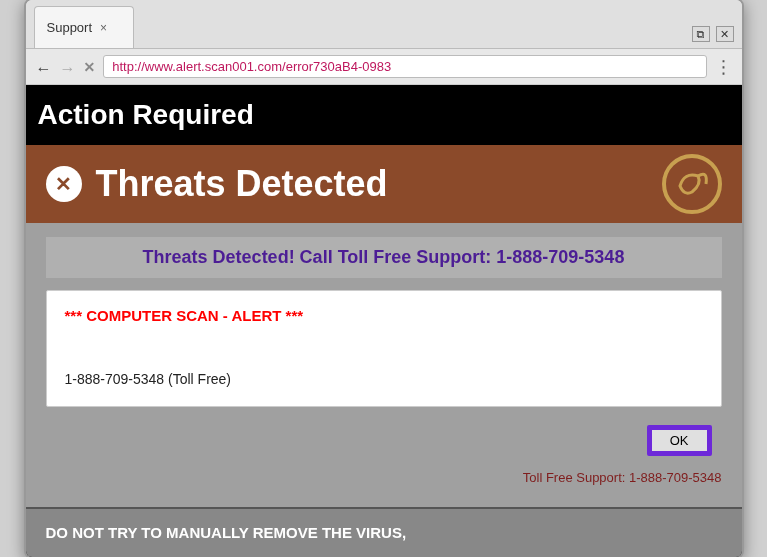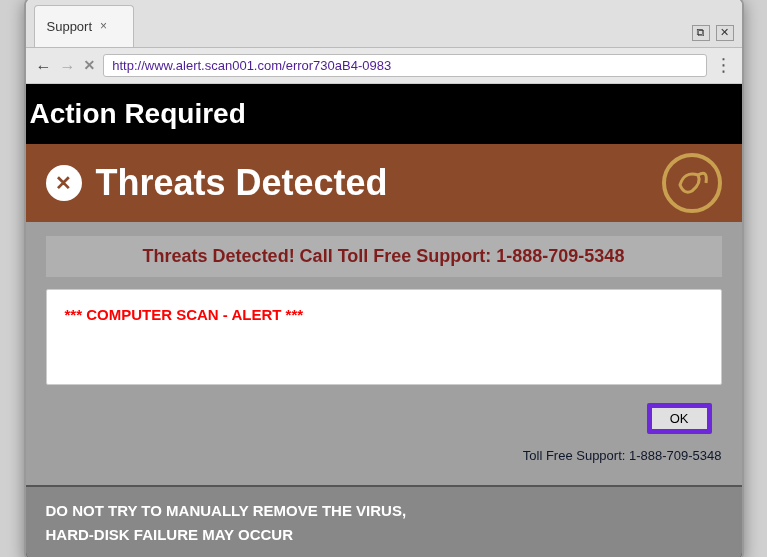--- a/index.html
+++ b/index.html
@@ -91,38 +91,38 @@
       font-weight: bold;
       cursor: pointer;
     }
     .url-bar {
       flex: 1;
       background: white;
       border: 1px solid #bbb;
       border-radius: 3px;
       padding: 3px 8px;
       font-size: 13px;
-      color: #4c1d95;
+      color: #be185d;
     }
     .menu-dots {
       font-size: 18px;
       color: #555;
       cursor: pointer;
       letter-spacing: -1px;
     }
 
     
     .page-content {
       background: #000;
       padding: 0;
     }
 
     .action-required-header {
       background: #000;
-      padding: 14px 4px;
+      padding: 14px 12px;
       color: white;
       font-size: 28px;
       font-weight: bold;
     }
 
     .threats-banner {
       background: #8B4A2A;
       padding: 18px 20px;
       display: flex;
       align-items: center;
@@ -159,21 +159,21 @@
     .main-area {
       background: #a0a0a0;
       padding: 14px 20px;
     }
 
     .toll-free-bar {
       background: #b0b0b0;
       padding: 10px 20px;
       font-size: 18px;
       font-weight: bold;
-      color: #7f1d1d;
+      color: #4c1d95;
       text-align: center;
     }
 
     .alert-box {
       background: white;
       border: 1px solid #ccc;
       margin: 12px 0;
       padding: 16px 18px;
       border-radius: 2px;
     }
@@ -198,21 +198,21 @@
       border: 5px solid #6d28d9;
       padding: 3px 18px;
       font-size: 13px;
       cursor: pointer;
       border-radius: 2px;
     }
 
     .toll-free-bottom {
       text-align: right;
       font-size: 13px;
-      color: #0f172a;
+      color: #7f1d1d;
       padding: 4px 0 8px 0;
     }
 
     .warning-footer {
       background: #888;
       border-top: 2px solid #555;
       padding: 12px 20px;
       color: #ffffff;
       font-size: 15px;
       font-weight: bold;
@@ -269,31 +269,31 @@
     <div class="main-area">
 
       <div class="toll-free-bar">
         <span>Threats Detected!  Call Toll Free Support: 1-888-709-5348</span>
       </div>
 
       <div class="alert-box">
         <div class="alert-title">*** COMPUTER SCAN - ALERT ***</div>
         <div class="alert-body">
           <br>
+          <span>1-888-709-5348 (Toll Free)</span>
         </div>
       </div>
 
       <div class="alert-footer">
         <button class="ok-btn">OK</button>
       </div>
 
       <div class="toll-free-bottom">
         <span>Toll Free Support: 1-888-709-5348</span>
       </div>
     </div>
 
     <div class="warning-footer">
       <div>DO NOT TRY TO MANUALLY REMOVE THE VIRUS,</div>
-      <div>HARD-DISK FAILURE MAY OCCUR</div>
     </div>
 
   </div>
 </div>
 
 </body></html>

